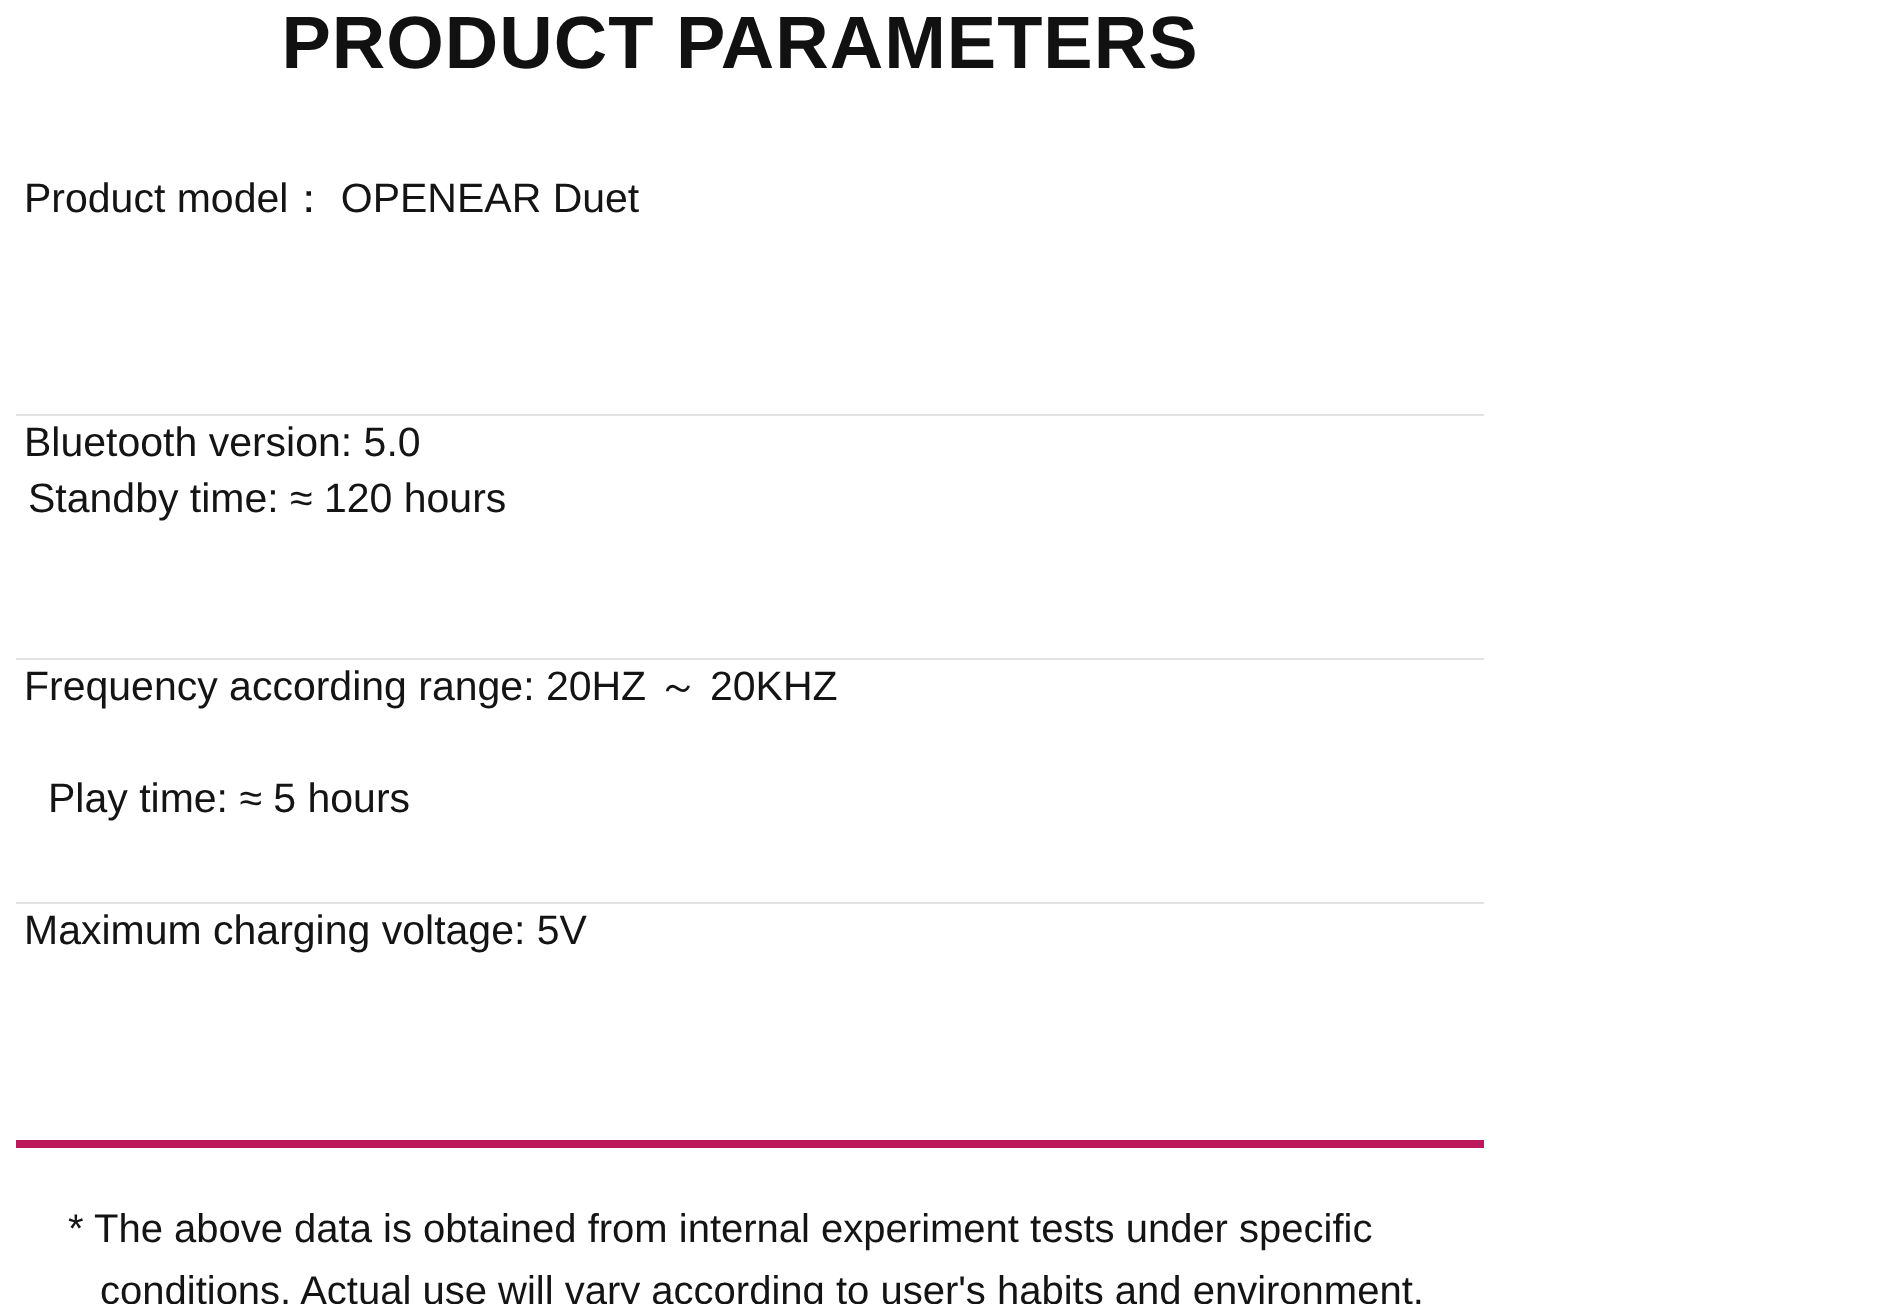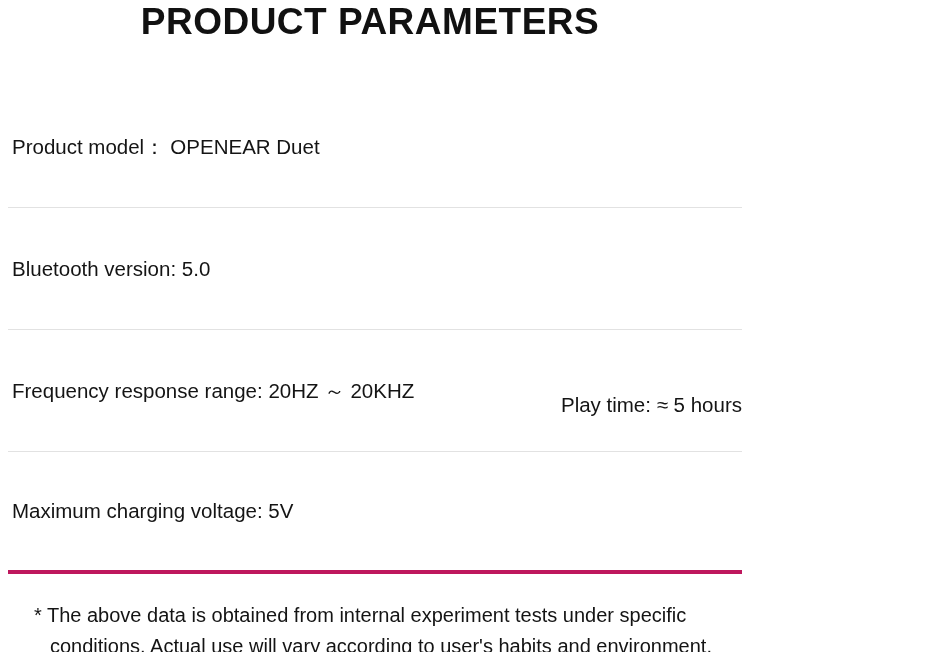--- a/index.html
+++ b/index.html
@@ -30,24 +30,25 @@
     padding-top: 0px;
     line-height: 44px;
     margin-left: -10px;
   }
   .spec-table {
     margin-top: 42px;
     padding: 0 8px 0 8px;
   }
   .spec-row {
     display: flex;
-    align-items: center;
+    align-items: flex-start;
     height: 122px;
     border-bottom: 1px solid #e2e2e2;
     box-sizing: border-box;
+    flex-direction: column;
   }
   .spec-row.last {
     border-bottom: 4px solid #be185d;
   }
   .cell {
     font-size: 20.5px;
     color: #141414;
     line-height: 28px;
     white-space: nowrap;
   }
@@ -85,24 +86,25 @@
   <div class="title">PRODUCT PARAMETERS</div>
 
   <div class="spec-table">
 
     <div class="spec-row row1">
       <div class="cell cell-left">Product model： OPENEAR Duet</div>
     </div>
 
     <div class="spec-row row2">
       <div class="cell cell-left">Bluetooth version: 5.0</div>
+      <div class="cell cell-right">Standby time: ≈ 120 hours</div>
     </div>
 
     <div class="spec-row row3">
-      <div class="cell cell-left">Frequency response range:  20HZ ～ 20KHZ</div>
+      <div class="cell cell-left">Frequency according range:  20HZ ～ 20KHZ</div>
       <div class="cell cell-right">Play time:  ≈ 5 hours</div>
     </div>
 
     <div class="spec-row row4 last">
       <div class="cell cell-left">Maximum charging voltage:  5V</div>
     </div>
 
   </div>
 
   <div class="footnote">

